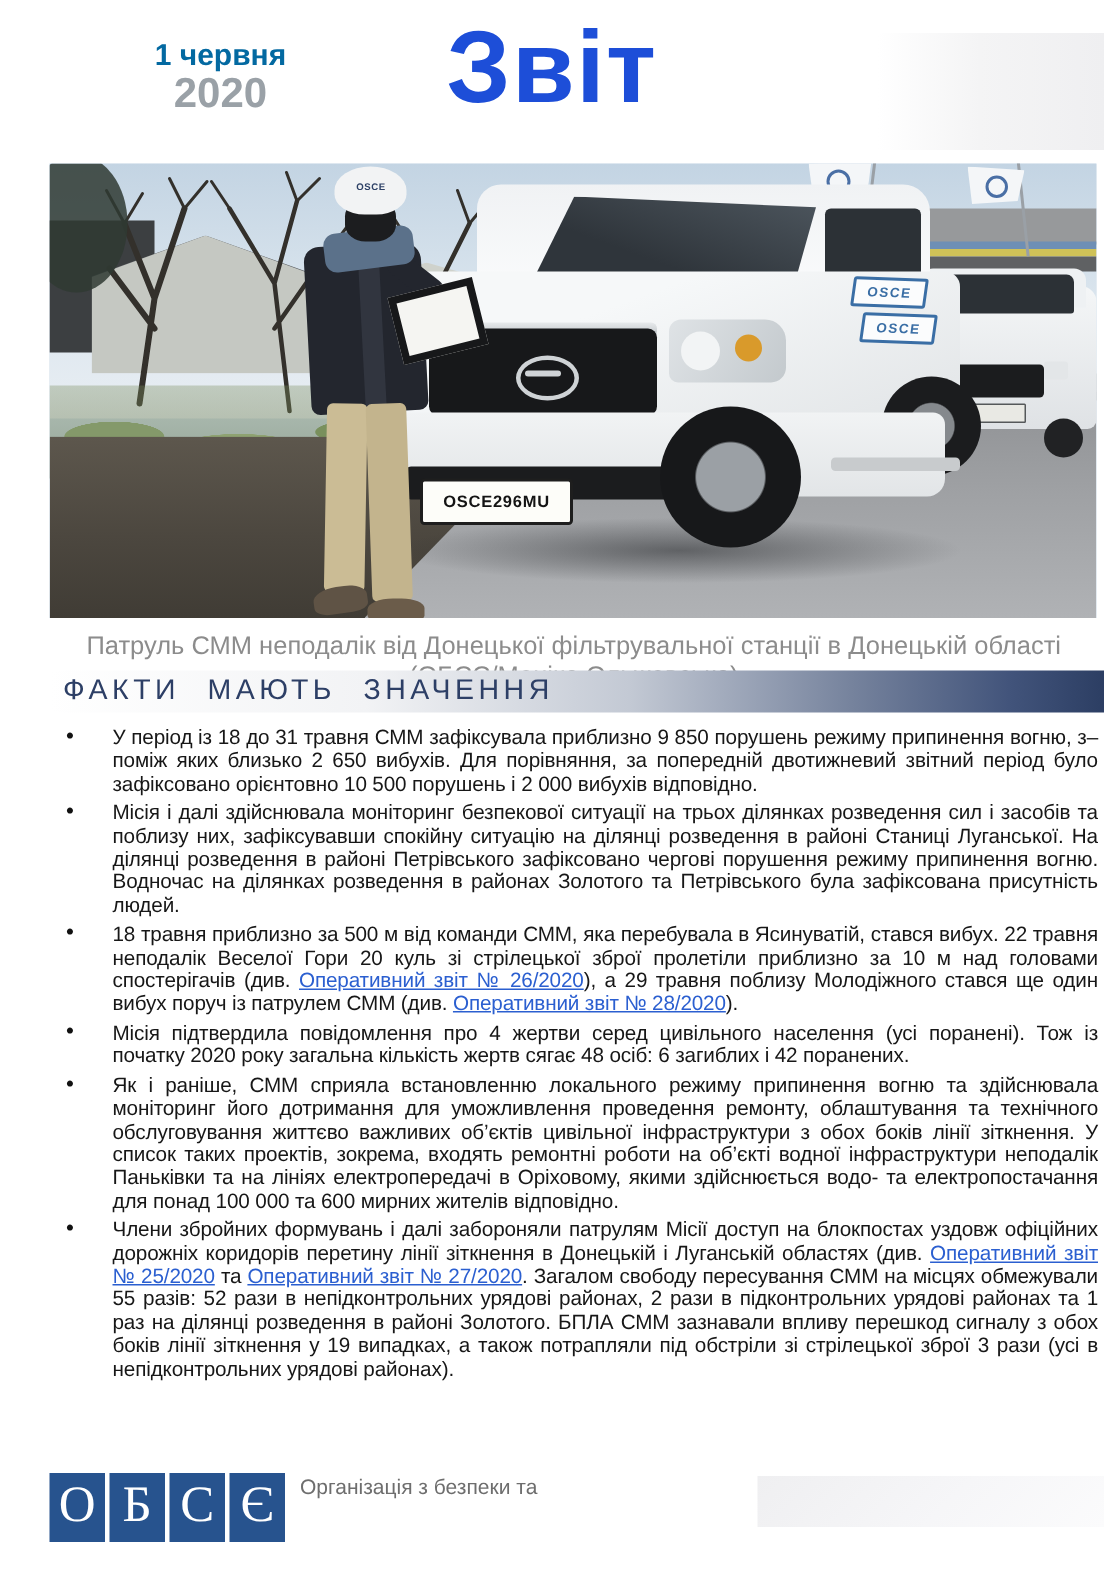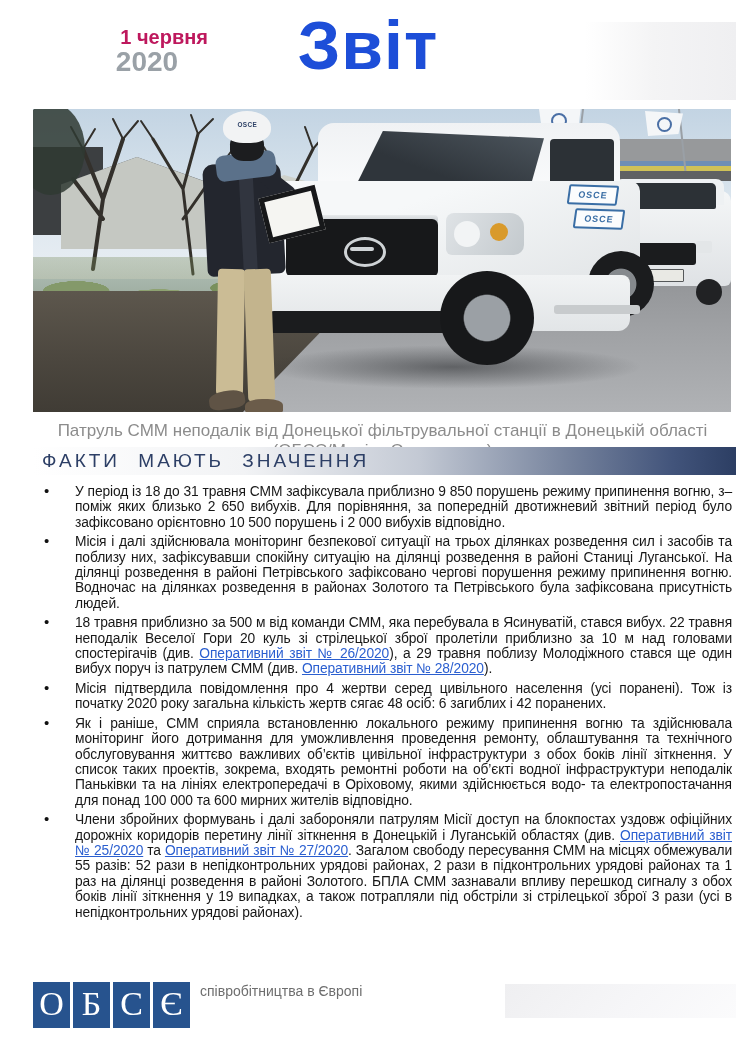--- a/index.html
+++ b/index.html
@@ -1,21 +1,21 @@
 <!DOCTYPE html>
 <html><head>
 <meta charset="utf-8">
 <style>
   html,body{margin:0;padding:0;background:#fff;}
   .page{position:relative;width:736px;height:1049px;background:#ffffff;overflow:hidden;
         font-family:"Liberation Sans",sans-serif;color:#191919;}
 
   
   .date-block{position:absolute;left:86px;top:26px;width:122px;text-align:center;}
-  .date-day{font-size:20px;font-weight:bold;color:#be185d;line-height:1.1;text-align:right;}
+  .date-day{font-size:20px;font-weight:bold;color:#0369a1;line-height:1.1;}
   .date-year{font-size:28px;font-weight:bold;color:#9aa1a7;line-height:1;}
   .title{position:absolute;left:0;right:0;top:6px;margin:0;text-align:center;
          font-size:68px;font-weight:bold;color:#1d4ed8;letter-spacing:1px;}
   .corner-panel{position:absolute;left:585px;top:22px;width:151px;height:78px;
          background:linear-gradient(90deg,#ffffff 0%,#f4f4f5 45%,#efeff1 100%);}
 
   
   .photo{position:absolute;left:33px;top:109px;width:698px;height:303px;overflow:hidden;background:#cfdde9;}
   .photo *{position:absolute;}
   .sky{left:0;top:0;width:698px;height:170px;background:linear-gradient(180deg,#c3d4e3 0%,#dde7ef 60%,#e9eef3 100%);}
@@ -211,20 +211,21 @@
       <div class="suv1-grille"></div>
       <div class="suv1-emblem"></div>
       <div class="suv1-emblem-bar"></div>
       <div class="suv1-headlight"></div>
       <div class="suv1-headlight-in"></div>
       <div class="suv1-headlight-amber"></div>
       <div class="suv1-bumper"></div>
       <div class="suv1-lip"></div>
       <div class="suv1-wheel-f"></div>
       <div class="suv1-step"></div>
+      <div class="suv1-plate">OSCE296MU</div>
       <div class="sticker sticker-top">OSCE</div>
       <div class="sticker sticker-bot">OSCE</div>
     </div>
 
     <div class="person">
       <div class="p-torso"></div>
       <div class="p-strap"></div>
       <div class="p-arm"></div>
       <div class="p-scarf"></div>
       <div class="p-face"></div>
@@ -254,17 +255,17 @@
       <li><span>Члени збройних формувань і далі забороняли патрулям Місії доступ на блокпостах уздовж офіційних дорожніх коридорів перетину лінії зіткнення в Донецькій і Луганській областях (див. </span><span class="lnk">Оперативний звіт № 25/2020</span><span> та </span><span class="lnk">Оперативний звіт № 27/2020</span><span>. Загалом свободу пересування СММ на місцях обмежували 55 разів: 52 рази в непідконтрольних урядові районах, 2 рази в підконтрольних урядові районах та 1 раз на ділянці розведення в районі Золотого. БПЛА СММ зазнавали впливу перешкод сигналу з обох боків лінії зіткнення у 19 випадках, а також потрапляли під обстріли зі стрілецької зброї 3 рази (усі в непідконтрольних урядові районах).</span></li>
     </ul>
 
   <div class="logo" id="osce-logo">
       <div class="logo-sq">О</div>
       <div class="logo-sq">Б</div>
       <div class="logo-sq">С</div>
       <div class="logo-sq">Є</div>
     </div>
   <div class="org-text">
-    <div class="org-line">співробітництва в Європі</div>
+    <div class="org-line">Організація з безпеки та</div>
   </div>
   <div class="footer-strip"></div>
 
 </div>
 
 </body></html>

